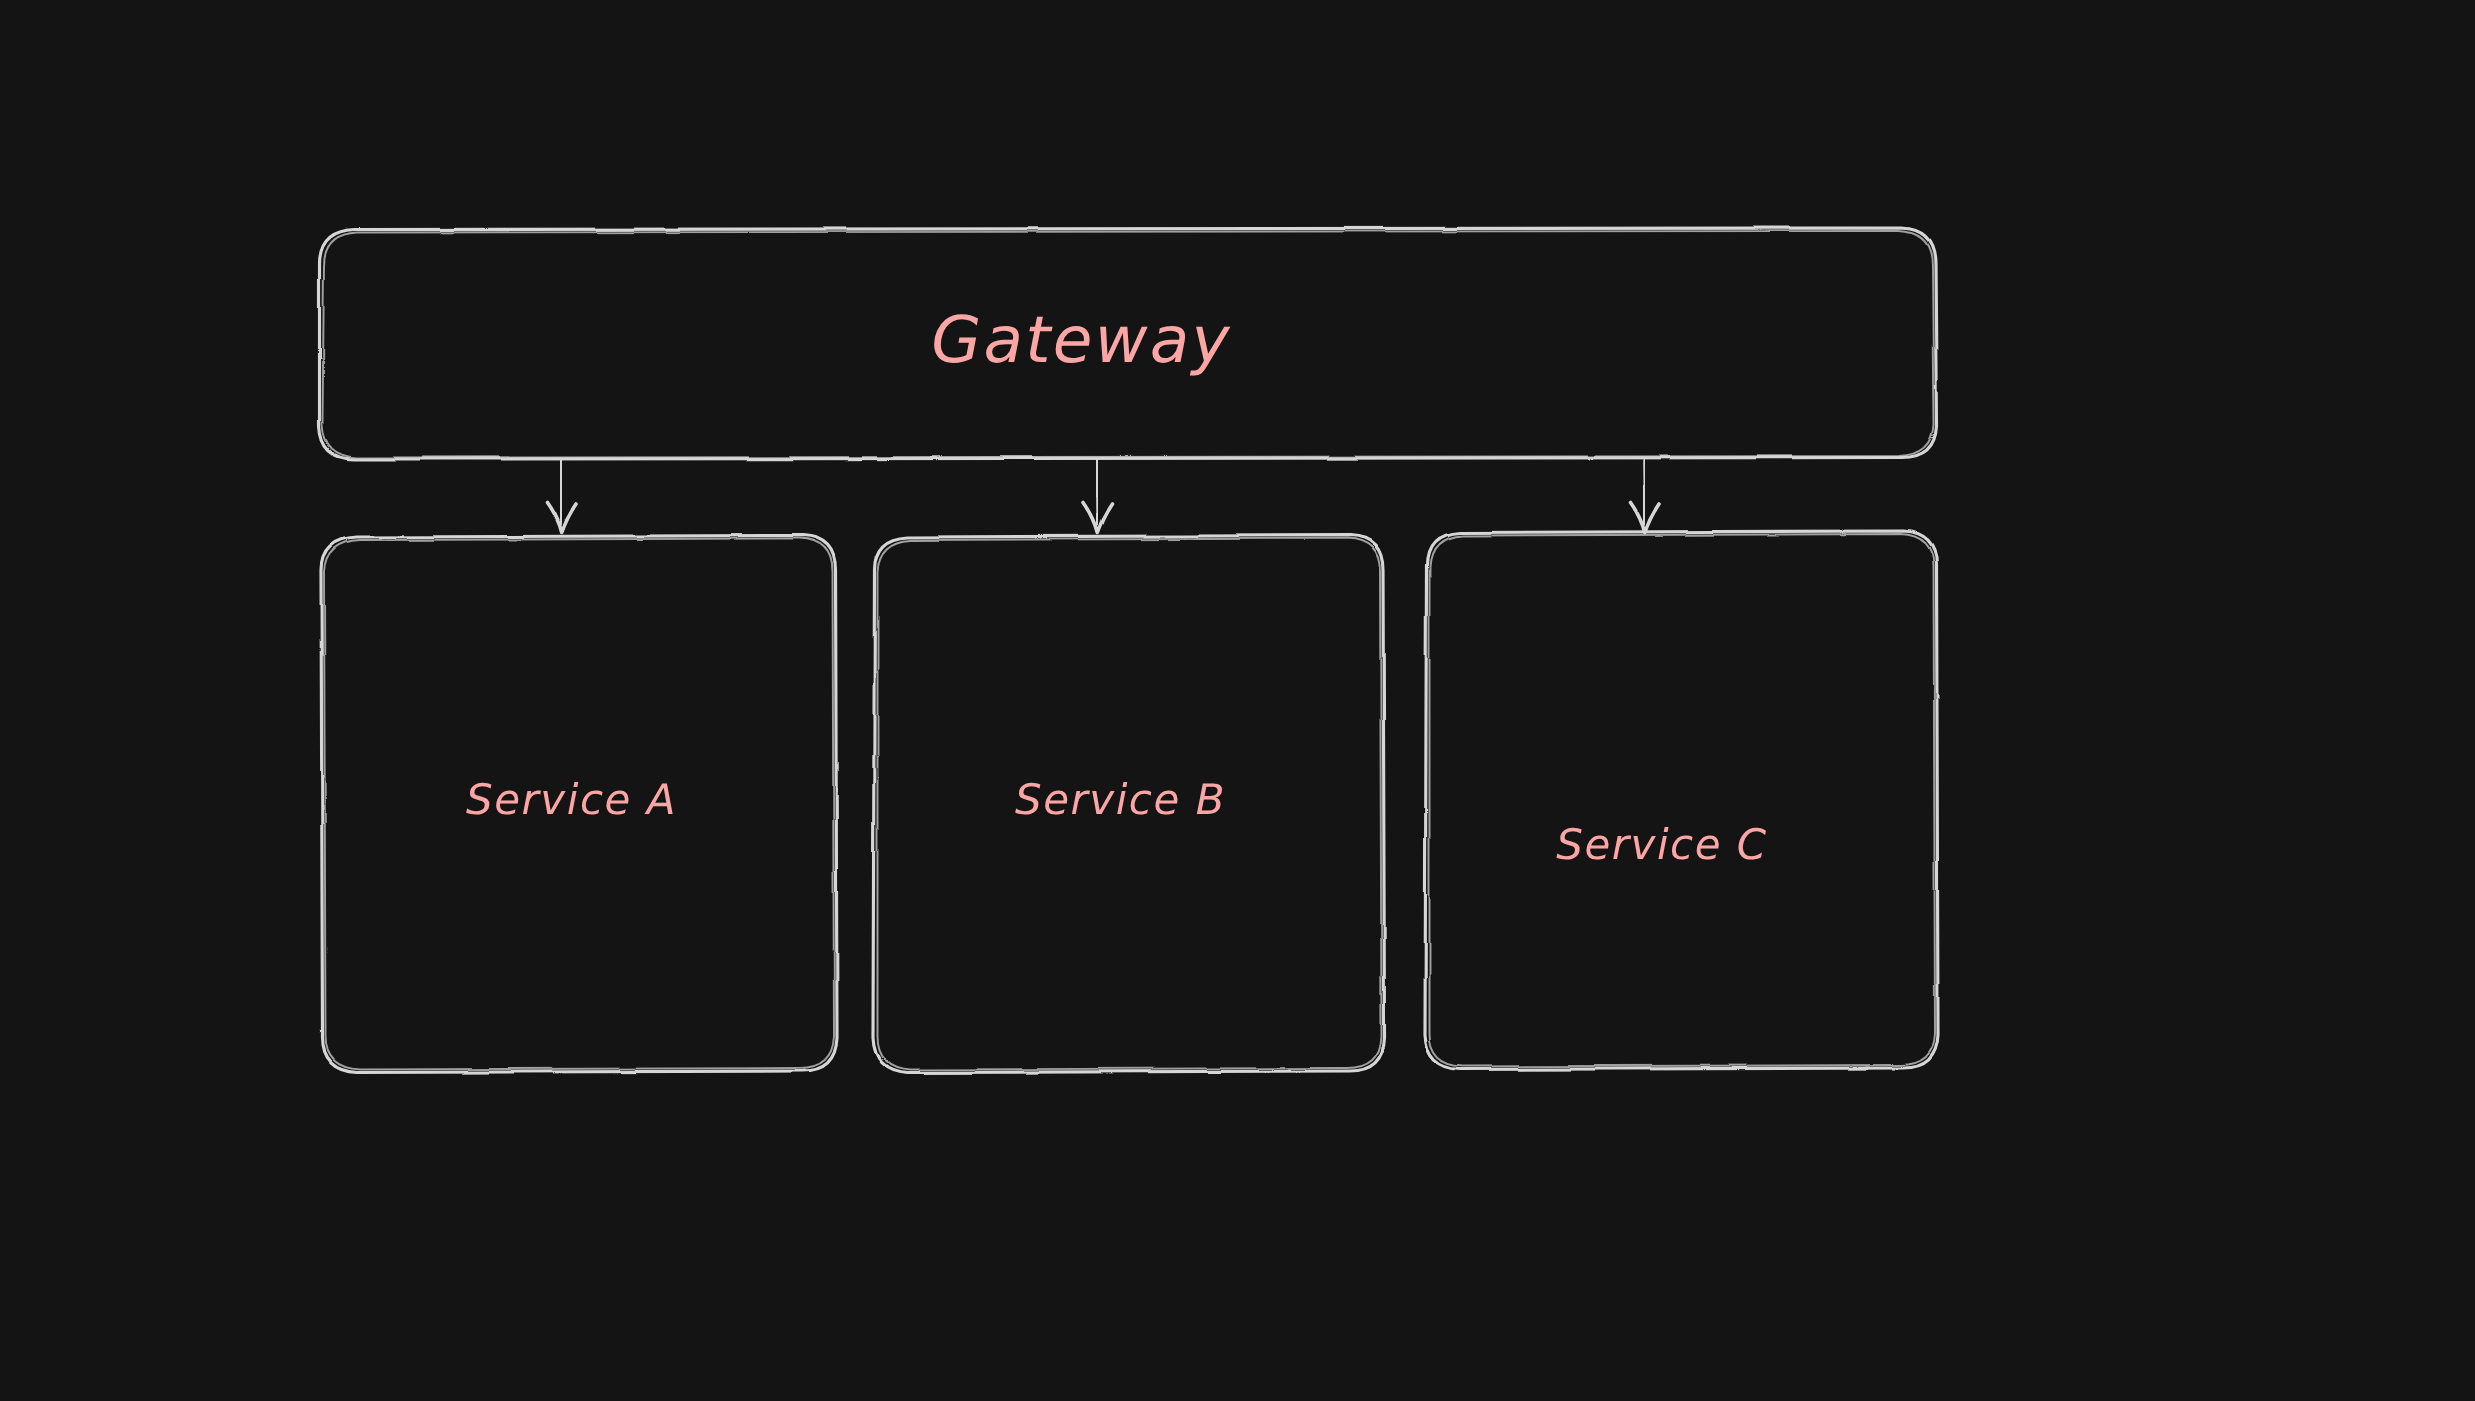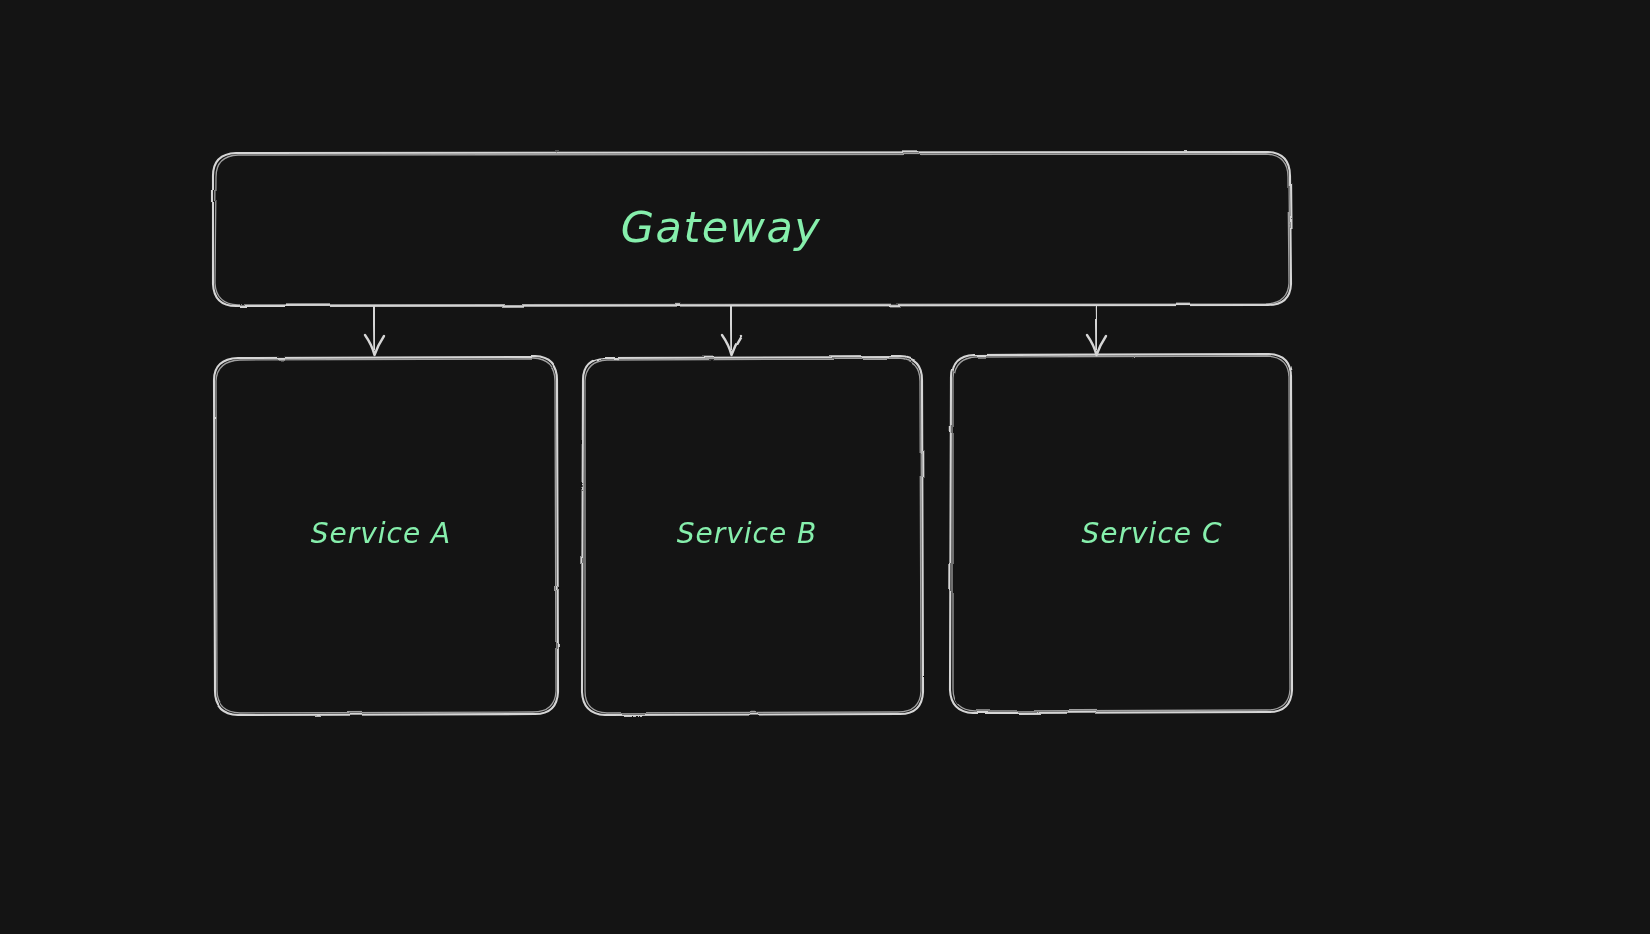--- a/index.html
+++ b/index.html
@@ -21,21 +21,21 @@
   }
   #diagram-svg {
     position: absolute;
     top: 0;
     left: 0;
     width: 1650px;
     height: 934px;
   }
   .node-label {
     position: absolute;
-    color: #86efac;
+    color: #fca5a5;
     font-family: "DejaVu Sans", sans-serif;
     font-style: italic;
     font-weight: 400;
     letter-spacing: 0.5px;
     white-space: nowrap;
     text-align: center;
     transform: translate(-50%, -50%);
     user-select: none;
   }
   .node-label.title {
@@ -95,15 +95,15 @@
       <path filter="url(#rough)" d="M1087 335 Q1094 345 1096.5 355 Q1100 345 1106 336" fill="none" stroke="#d6d6d6" stroke-width="2.4" stroke-linecap="round" stroke-linejoin="round"></path>
     </g>
   </svg>
 
   <div class="node-label title" style="left:721px; top:227px;">Gateway</div>
 
   <div class="node-label service" style="left:381px; top:533px;">Service A</div>
 
   <div class="node-label service" style="left:747px; top:533px;">Service B</div>
 
-  <div class="node-label service" style="left:1108px; top:533px;margin-left:44px;">Service C</div>
+  <div class="node-label service" style="left:1108px; top:563px;">Service C</div>
 
 </div>
 
 </body></html>

